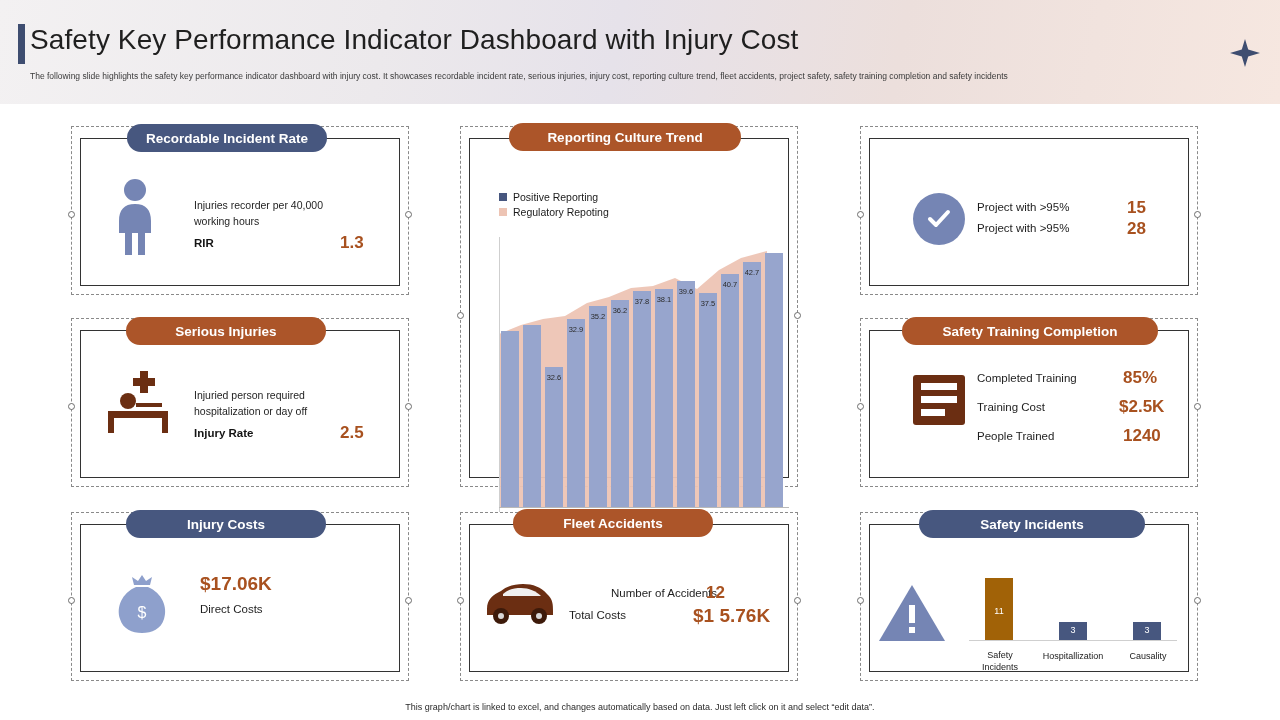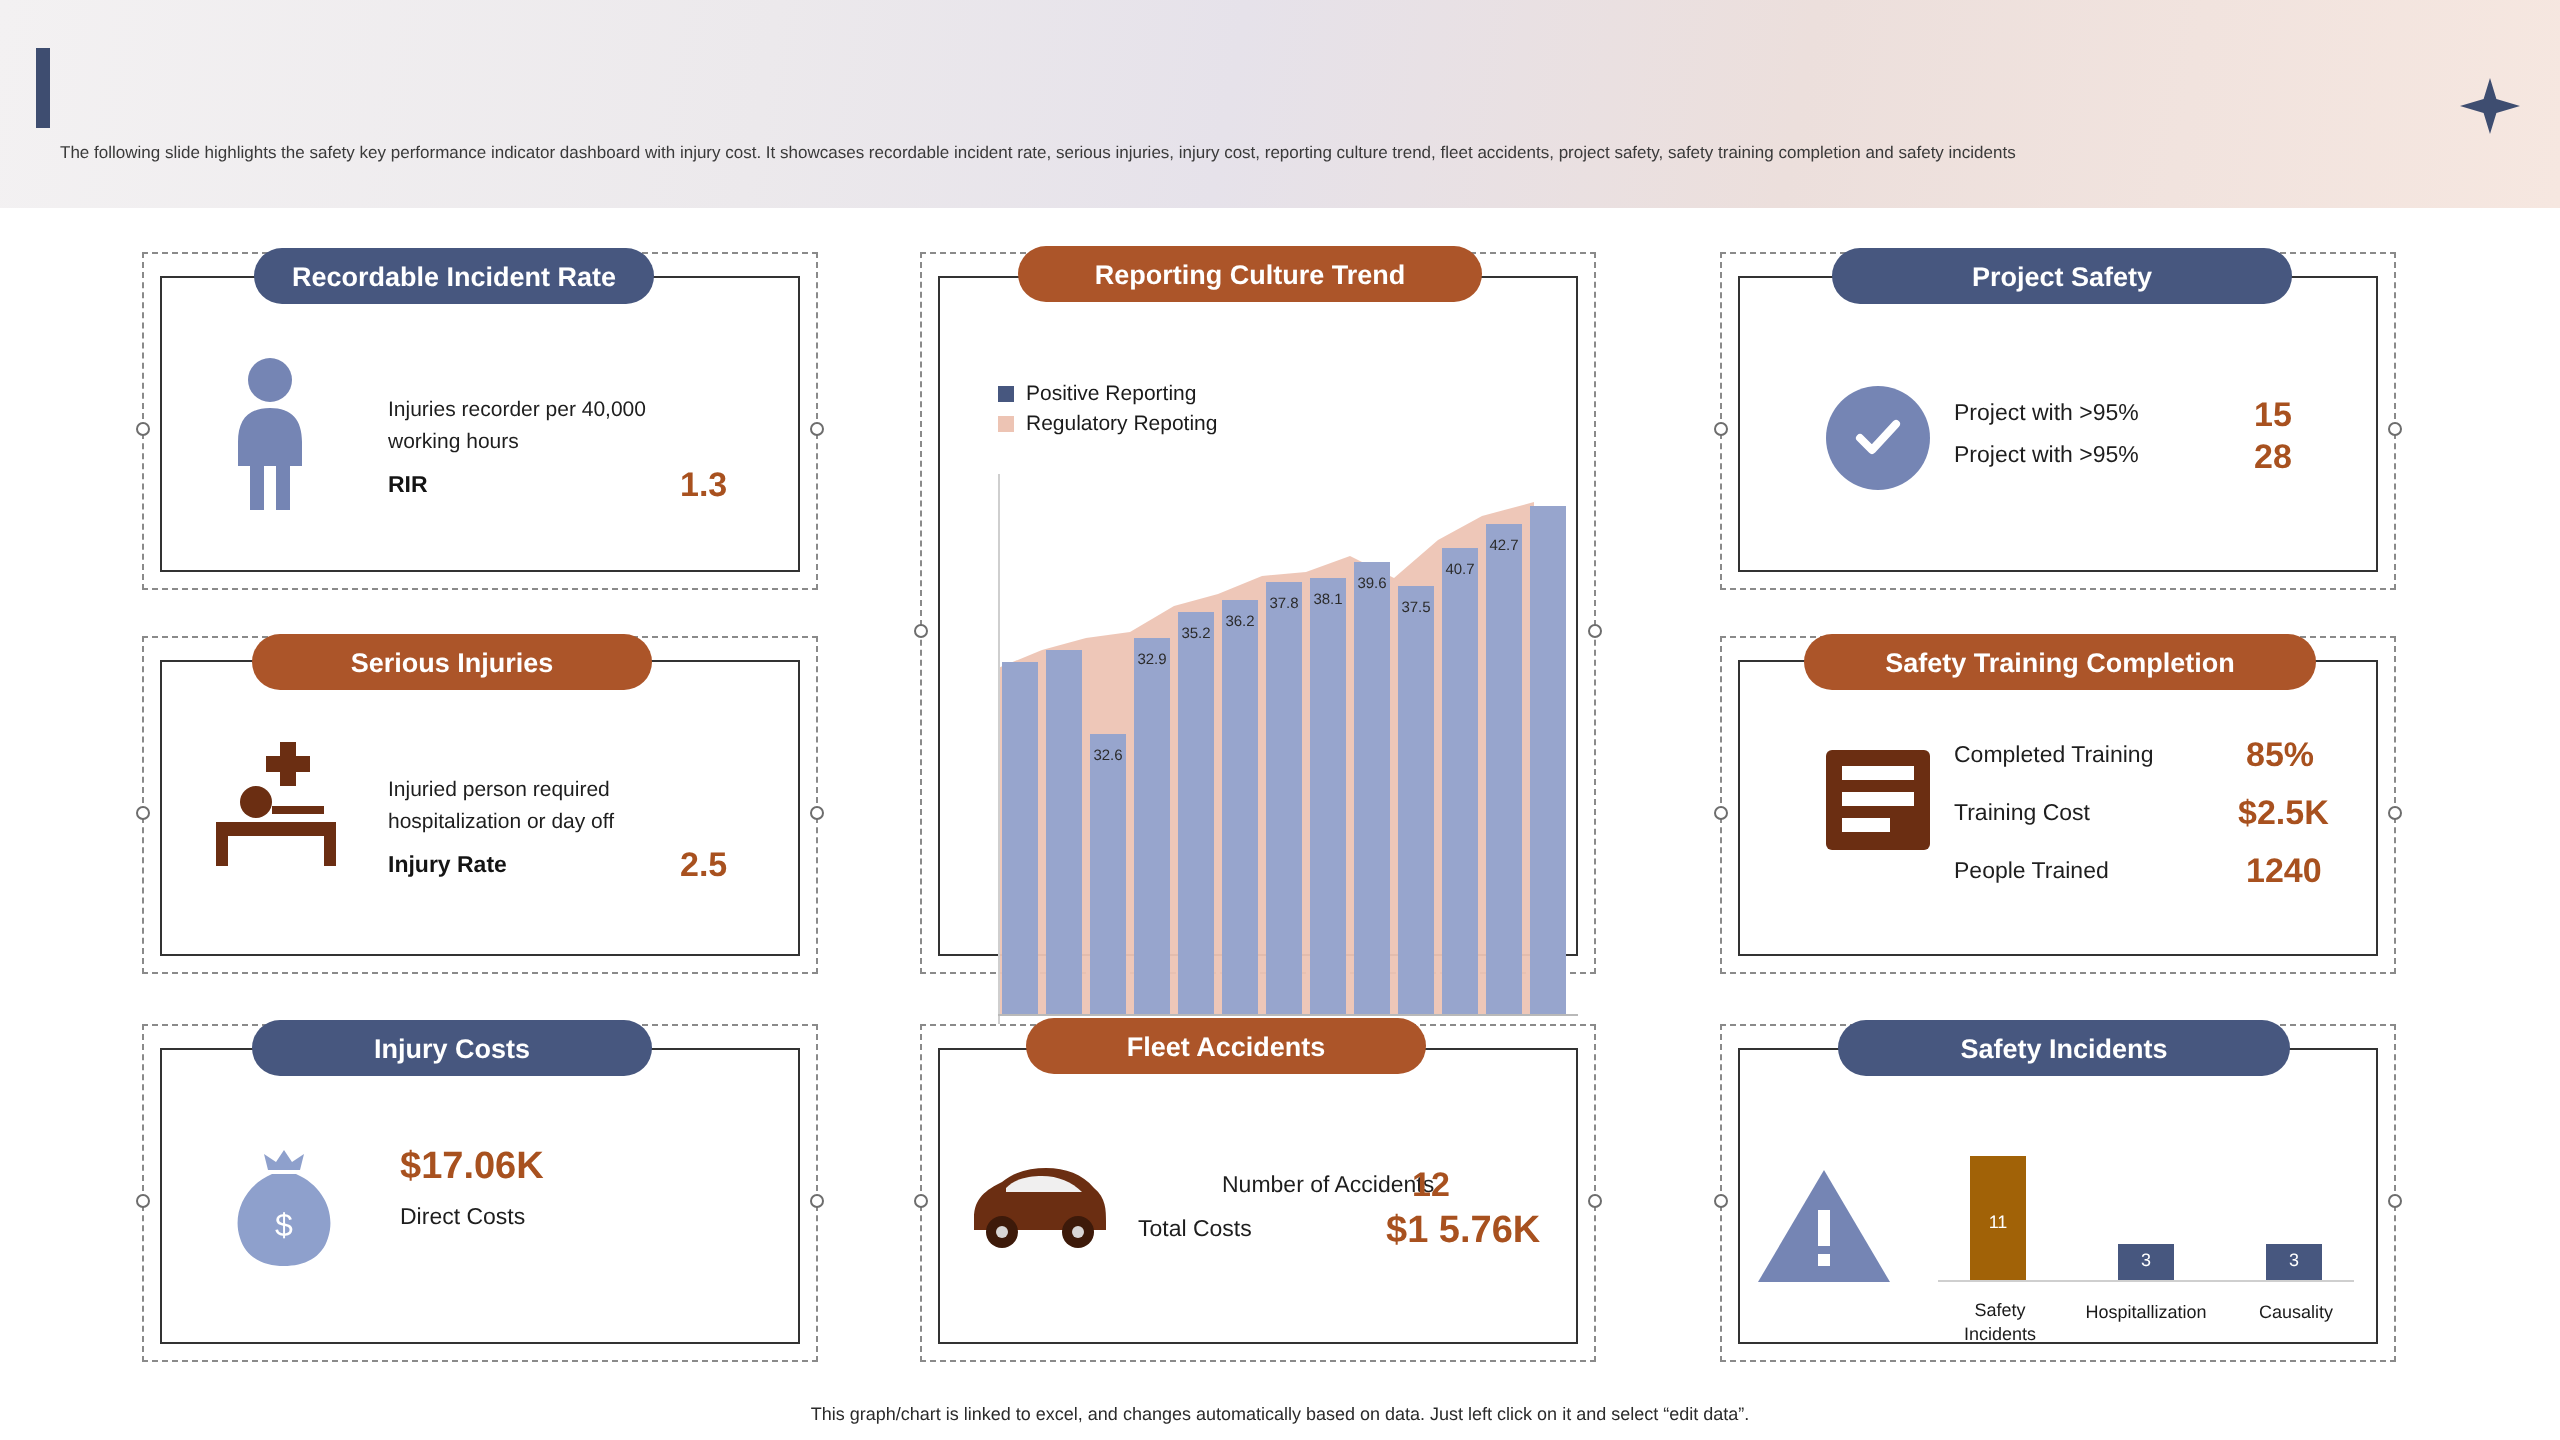--- a/index.html
+++ b/index.html
@@ -110,20 +110,21 @@
   .check-circle {
     position: absolute; width: 52px; height: 52px; border-radius: 50%;
     background: #7585b4; display: flex; align-items: center; justify-content: center;
   }
 </style>
 </head>
 <body>
 
 <div class="header">
   <div class="header-bar"></div>
+  <div class="title">Safety Key Performance Indicator Dashboard with Injury Cost</div>
   <div class="subtitle">The following slide highlights the  safety key performance indicator dashboard with injury cost. It showcases recordable incident rate, serious injuries, injury cost, reporting culture trend, fleet accidents, project safety, safety training completion and safety incidents</div>
   <div class="spark">
     <svg viewBox="0 0 34 30" width="34" height="30" aria-hidden="true">
       <path d="M17 1 L20.2 11.5 L32 15 L20.2 18.5 L17 29 L13.8 18.5 L2 15 L13.8 11.5 Z" fill="#3e4d70"></path>
     </svg>
   </div>
 </div>
 
 <div class="panel" style="left:71px; top:126px; width:338px; height:169px;">
   <div class="dot left" style="top:84px;"></div>
@@ -306,21 +307,20 @@
   <div class="val-lg" style="position:absolute; left:245px; top:70px;">12</div>
 
   <div class="lbl" style="position:absolute; left:108px; top:96px; font-size:11.5px;">Total Costs</div>
   <div class="val-lg" style="position:absolute; left:232px; top:92px; font-size:19px;">$1 5.76K</div>
 </div>
 
 <div class="panel" style="left:860px; top:126px; width:338px; height:169px;">
   <div class="dot left" style="top:84px;"></div>
   <div class="dot right" style="top:84px;"></div>
   <div class="panel-inner"></div>
-  <div class="pill blue" style="left:55px; top:-3px; width:230px;">Project Safety</div>
 
   <div class="check-circle" style="left:52px; top:66px;">
     <svg width="28" height="28" viewBox="0 0 28 28">
       <path d="M5 14 L11 20 L23 7" stroke="#ffffff" stroke-width="4" fill="none" stroke-linecap="round" stroke-linejoin="round"></path>
     </svg>
   </div>
 
   <div class="lbl" style="position:absolute; left:116px; top:74px; font-size:11.5px;">Project with &gt;95%</div>
   <div class="val-lg" style="position:absolute; left:266px; top:71px;">15</div>
 

